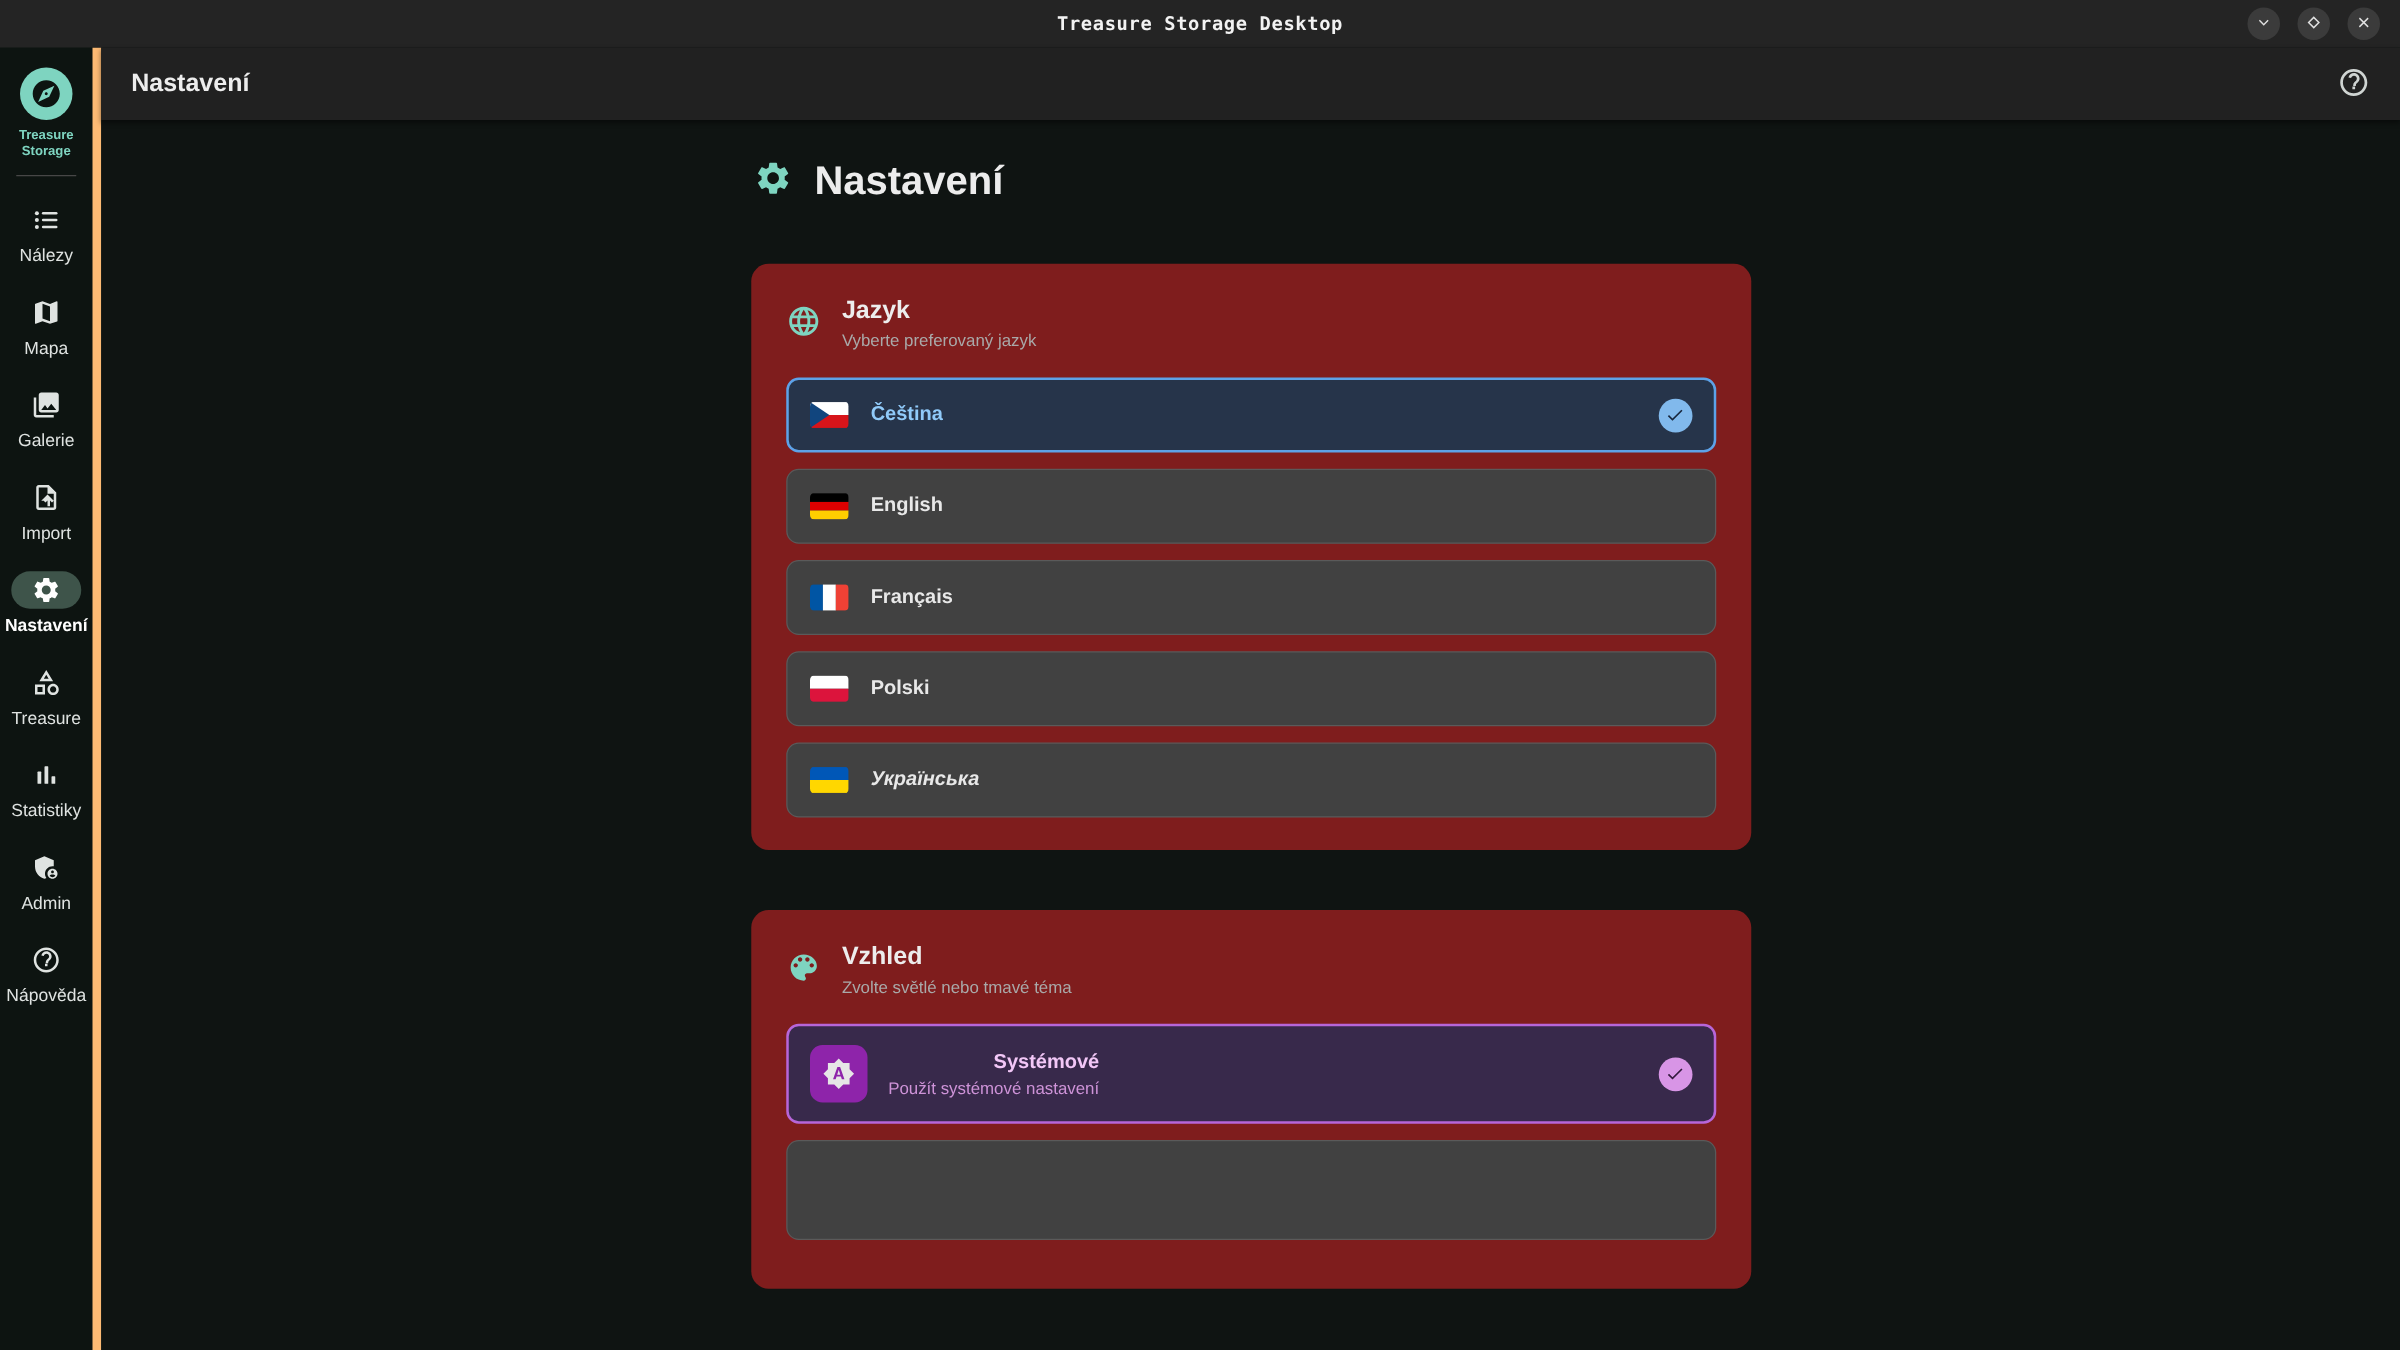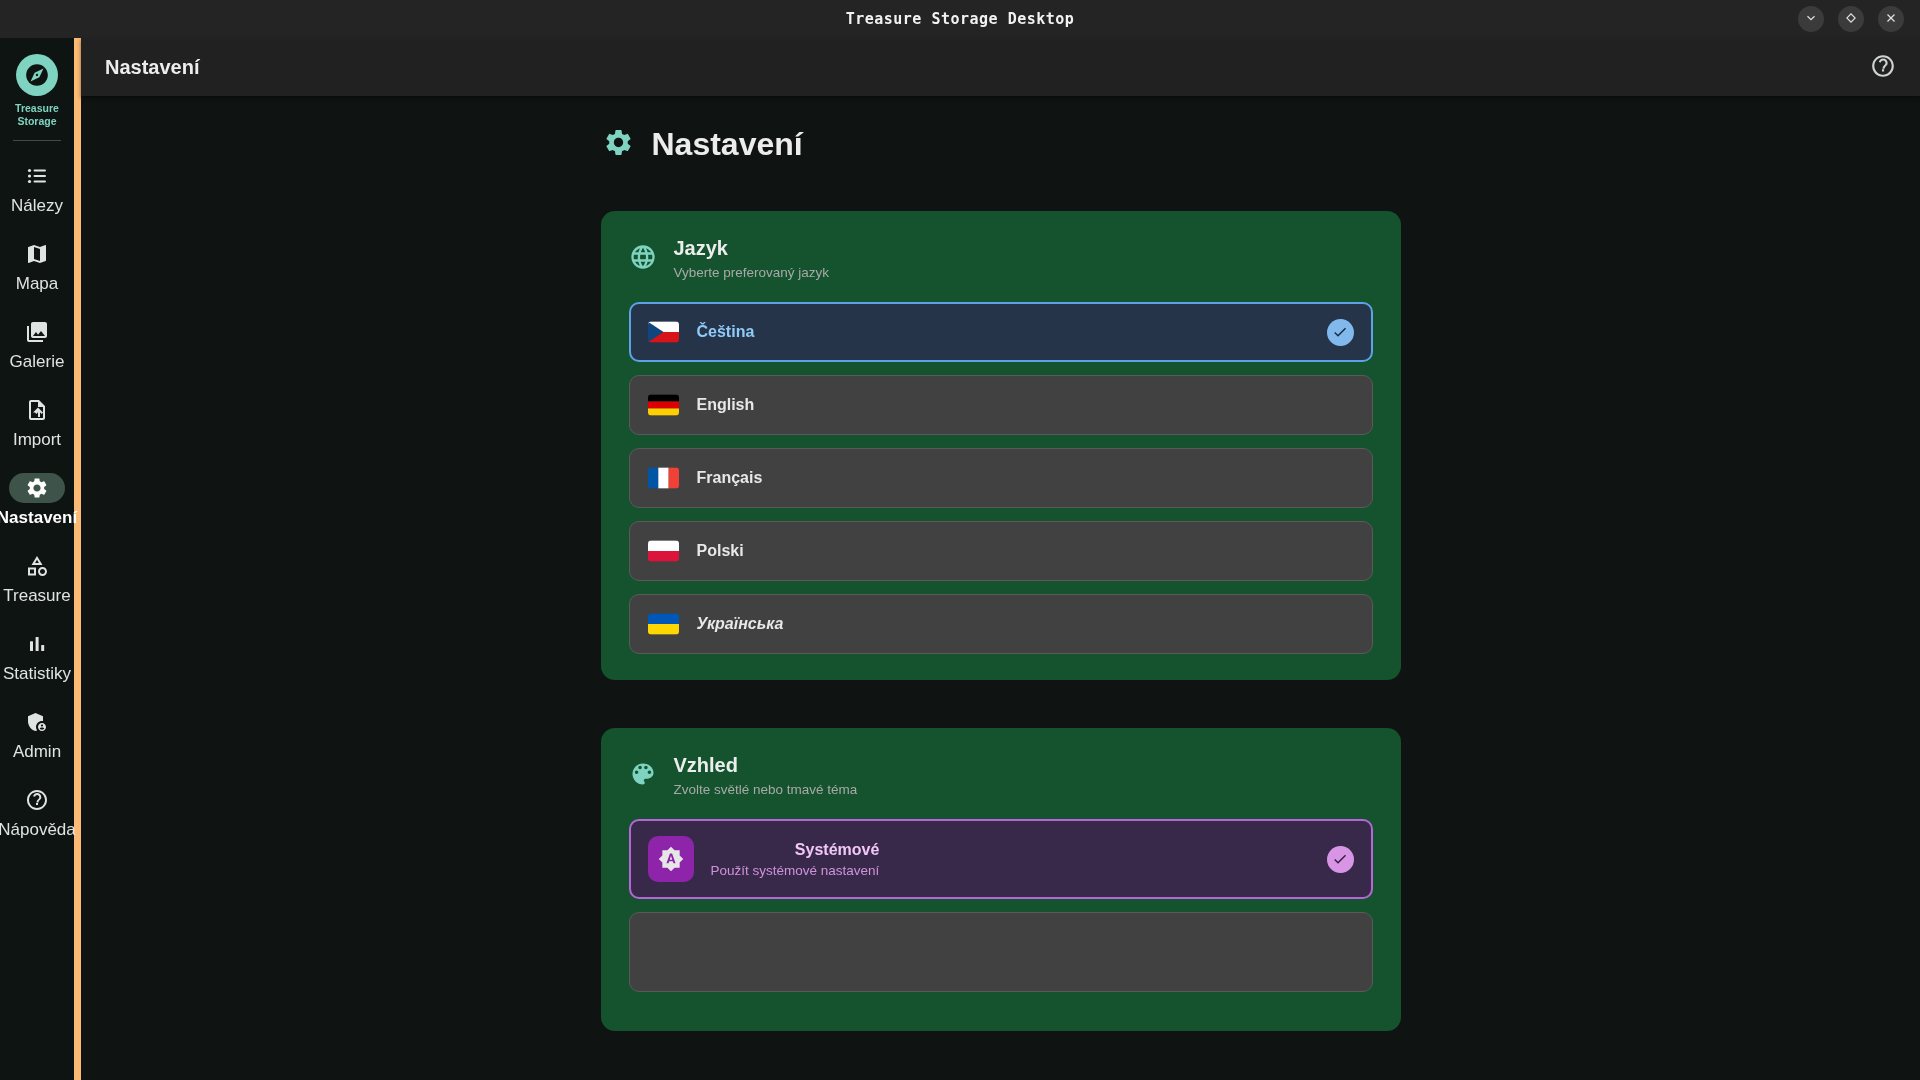--- a/index.html
+++ b/index.html
@@ -20,40 +20,40 @@
   .sidebar { width:81px; background:#0d1411; border-right:7px solid #fdba74; display:flex; flex-direction:column; align-items:center; padding-top:16px; flex-shrink:0; }
   .logo { display:flex; flex-direction:column; align-items:center; cursor:pointer; }
   .logo-circle { width:42px; height:42px; border-radius:50%; background:#7ed4c0; display:flex; align-items:center; justify-content:center; }
   .logo-circle svg { width:26px; height:26px; fill:#0d1411; }
   .logo-title { margin-top:6px; font-size:10.5px; font-weight:bold; color:#7ed4c0; text-align:center; line-height:1.2; width:64px; }
   .sidebar-divider { width:48px; height:1px; background:#474747; margin:13px 0 15px; }
   .nav { display:flex; flex-direction:column; align-items:center; width:100%; }
   .nav-item { width:100%; display:flex; flex-direction:column; align-items:center; gap:5px; padding:5px 0; margin-bottom:13px; cursor:pointer; background:none; border:none; }
   .nav-item .icon-wrap { width:56px; height:30px; display:flex; align-items:center; justify-content:center; border-radius:16px; }
   .nav-item svg { width:24px; height:24px; fill:#dfe3e1; }
-  .nav-item .nav-label { font-size:17px; color:#dfe3e1; }
+  .nav-item .nav-label { font-size:14px; color:#dfe3e1; }
   .nav-item.active .icon-wrap { background:#3e544a; }
   .nav-item.active svg { fill:#ffffff; }
   .nav-item.active .nav-label { color:#ffffff; font-weight:bold; }
 
   
   .main { flex:1; display:flex; flex-direction:column; min-width:0; }
   .header { height:58px; background:#212121; display:flex; align-items:center; padding:0 24px; box-shadow:0 2px 4px rgba(0,0,0,.45); z-index:1; }
   .header-title { font-size:20px; font-weight:bold; color:#ededed; }
   .header-help { margin-left:auto; background:none; border:none; cursor:pointer; display:flex; }
   .header-help svg { width:26px; height:26px; fill:#cfd4d2; }
 
   .content { flex:1; background:#0f1412; overflow:hidden; }
   .container { width:800px; margin:0 auto; }
 
   .page-head { display:flex; align-items:center; gap:18px; margin:30px 0 36px; padding-left:2px; }
   .page-head svg { width:31px; height:31px; fill:#7ed4c0; }
   .page-title { font-size:32px; font-weight:bold; color:#ececec; }
 
-  .card { background:#14532d; border-radius:14px; padding:26px 28px; margin-bottom:26px;margin-top:48px; }
+  .card { background:#7f1d1d; border-radius:14px; padding:26px 28px; margin-bottom:26px;margin-top:48px; }
   .card-header { display:flex; gap:17px; margin-bottom:22px; }
   .card-header svg { width:28px; height:28px; fill:#7ed4c0; margin-top:6px; flex-shrink:0; }
   .card-title { font-size:20px; font-weight:bold; color:#ededed; }
   .card-subtitle { font-size:13.5px; color:#a9a9a9; margin-top:5px; }
 
   
   .lang-row { width:100%; height:60px; border-radius:10px; background:#414141; border:1px solid #5a5a5a; display:flex; align-items:center; padding:0 18px; margin-bottom:13px; cursor:pointer; text-align:left; }
   .lang-row:last-child { margin-bottom:0;font-style:italic; }
   .flag { width:31px; height:22px; border-radius:4px; overflow:hidden; flex-shrink:0; display:block; }
   .flag svg { display:block; width:100%; height:100%; }

